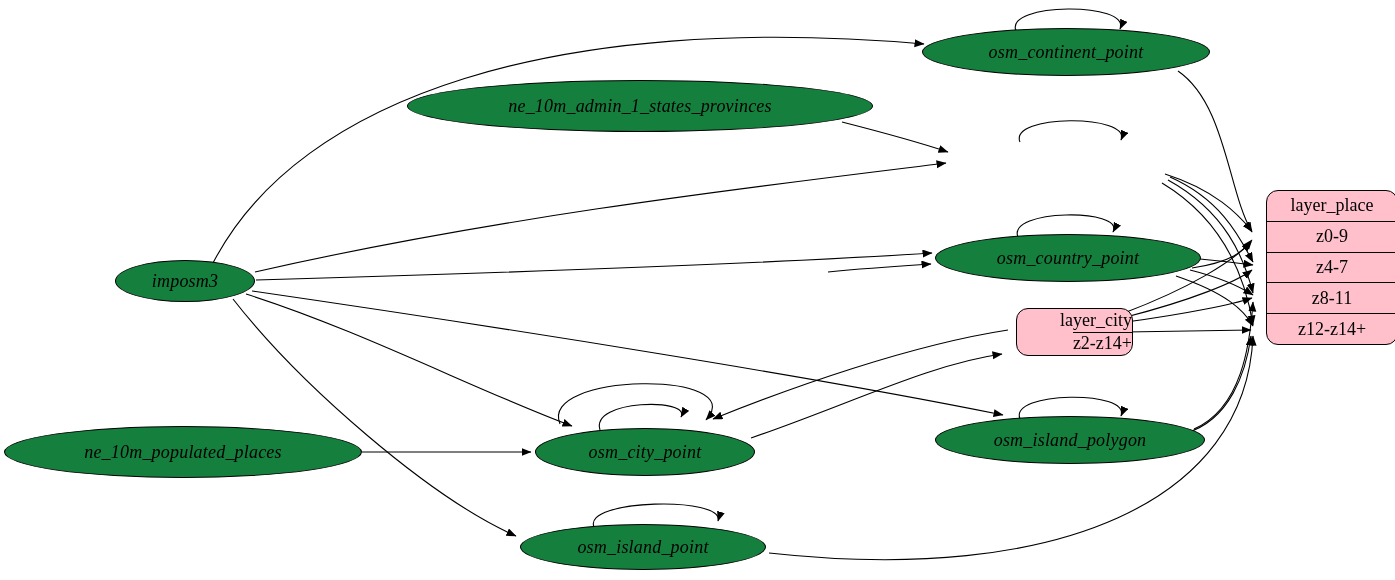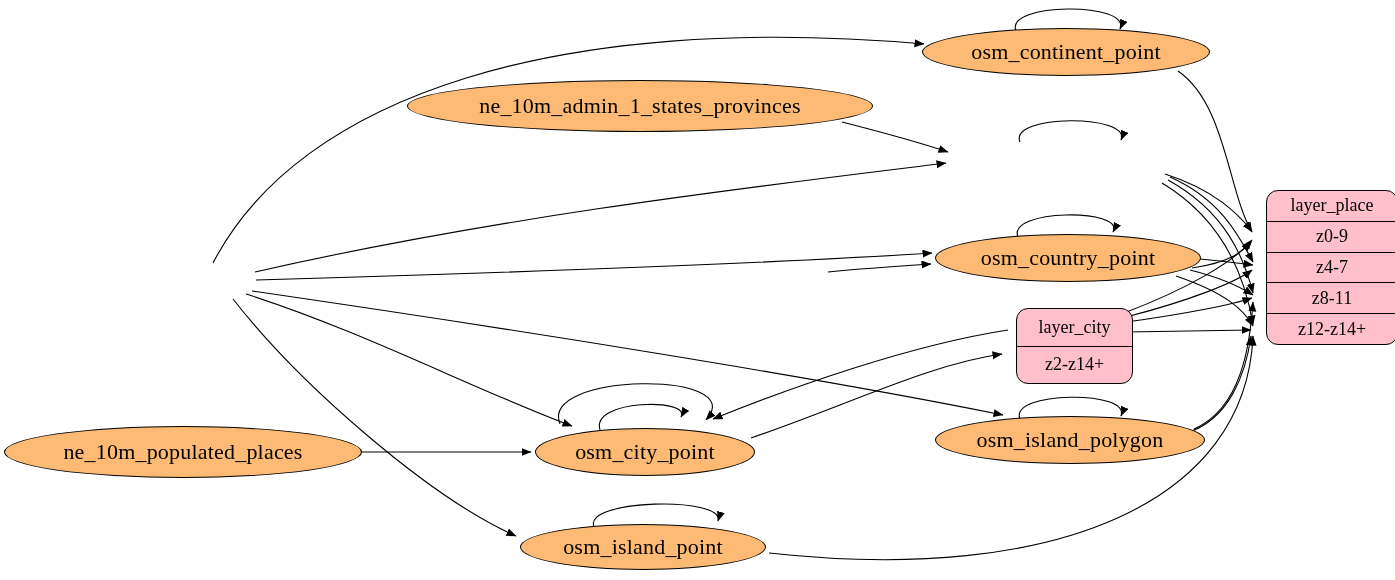--- a/index.html
+++ b/index.html
@@ -4,22 +4,22 @@
 <style>
   html,body{margin:0;padding:0;background:#ffffff;}
   .canvas{
     position:relative;width:1395px;height:580px;background:#ffffff;overflow:hidden;
     font-family:"Liberation Serif","DejaVu Serif",serif;color:#000;
   }
   .canvas svg{position:absolute;top:0;left:0;}
   .edge{stroke:#000;stroke-width:1.1;fill:none;}
   .node{
     position:absolute;display:flex;align-items:center;justify-content:center;
-    background:#fdba74;border:1.2px solid #000;border-radius:50%;
-    font-size:22px;white-space:nowrap;box-sizing:border-box;letter-spacing:0.2px;
+    background:#15803d;border:1.2px solid #000;border-radius:50%;
+    font-size:18px;white-space:nowrap;box-sizing:border-box;letter-spacing:0.2px;font-style:italic;
   }
   .record{
     position:absolute;background:var(--record-fill,#ffc0cb);border:1.4px solid #000;
     border-radius:12px;box-sizing:border-box;overflow:hidden;
     display:flex;flex-direction:column;font-size:18px;margin-left:8px;
   }
   .record .row{
     flex:1;display:flex;align-items:center;justify-content:center;
     border-top:1.2px solid #000;white-space:nowrap;
   }
@@ -65,20 +65,21 @@
       <path d="M 1008,330 C 910,345 790,388 713,419" class="edge" marker-end="url(#arrow)" stroke="#000000"></path>
       <path d="M 1124,313 C 1190,288 1232,262 1251,242" class="edge" marker-end="url(#arrow)" stroke="#000000"></path>
       <path d="M 1126,317 C 1192,300 1236,282 1252,270" class="edge" marker-end="url(#arrow)" stroke="#000000"></path>
       <path d="M 1126,322 C 1186,314 1234,304 1252,298" class="edge" marker-end="url(#arrow)" stroke="#000000"></path>
       <path d="M 1126,332 C 1186,331 1234,330 1251,330" class="edge" marker-end="url(#arrow)" stroke="#000000"></path>
       <path d="M 1194,429 C 1242,408 1250,344 1253,302" class="edge" marker-end="url(#arrow)" stroke="#000000"></path>
       <path d="M 1186,433 C 1230,420 1246,372 1251,336" class="edge" marker-end="url(#arrow)" stroke="#000000"></path>
       <path d="M 769,553 C 1060,585 1246,500 1253,336" class="edge" marker-end="url(#arrow)" stroke="#000000"></path>
     </svg>
 
+  <div class="node" style="left:115px;top:260px;width:140px;height:42px;">imposm3</div>
 
   <div class="node" style="left:407px;top:80px;width:466px;height:52px;">ne_10m_admin_1_states_provinces</div>
 
 
   <div class="node" style="left:4px;top:426px;width:358px;height:52px;">ne_10m_populated_places</div>
 
   <div class="node" style="left:922px;top:28px;width:288px;height:48px;">osm_continent_point</div>
 
 
   <div class="node" style="left:935px;top:234px;width:266px;height:48px;">osm_country_point</div>
@@ -90,18 +91,18 @@
   <div class="node" style="left:520px;top:524px;width:246px;height:46px;">osm_island_point</div>
 
   <div class="record" style="left: 1258px; top: 190px; width: 132px; height: 155px; --record-fill: #ffc0cb;">
     <div class="row">layer_place</div>
     <div class="row">z0-9</div>
     <div class="row">z4-7</div>
     <div class="row">z8-11</div>
     <div class="row">z12-z14+</div>
   </div>
 
-  <div class="record" style="left: 1008px; top: 308px; width: 117px; height: 76px; --record-fill: #ffc0cb;">
+  <div class="record" style="left: 1008px; top: 308px; width: 117px; height: 48px; align-items: flex-end; --record-fill: #ffc0cb;">
     <div class="row">layer_city</div>
     <div class="row">z2-z14+</div>
   </div>
 
 </div>
 
 </body></html>

